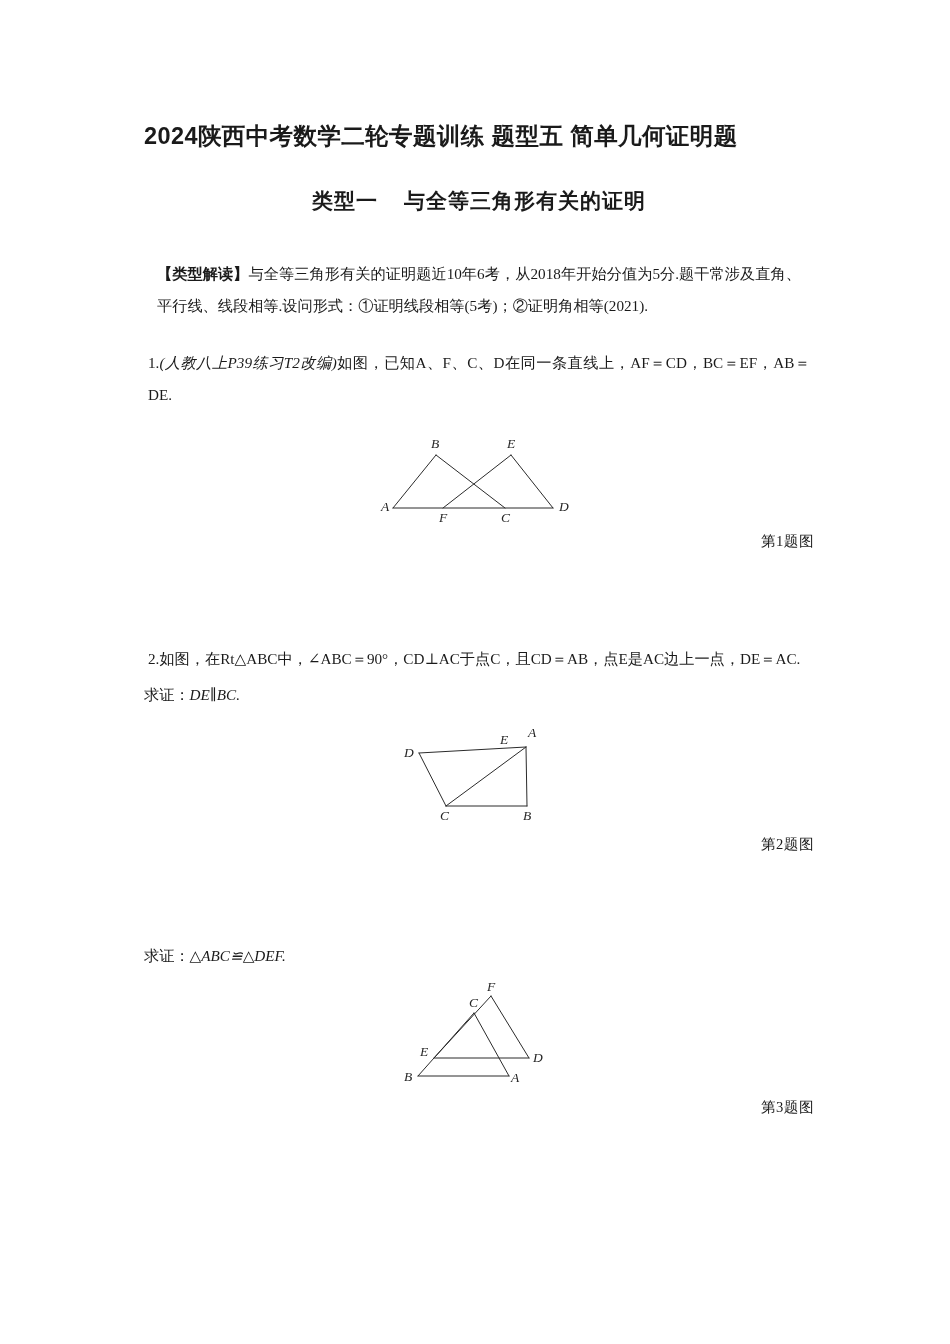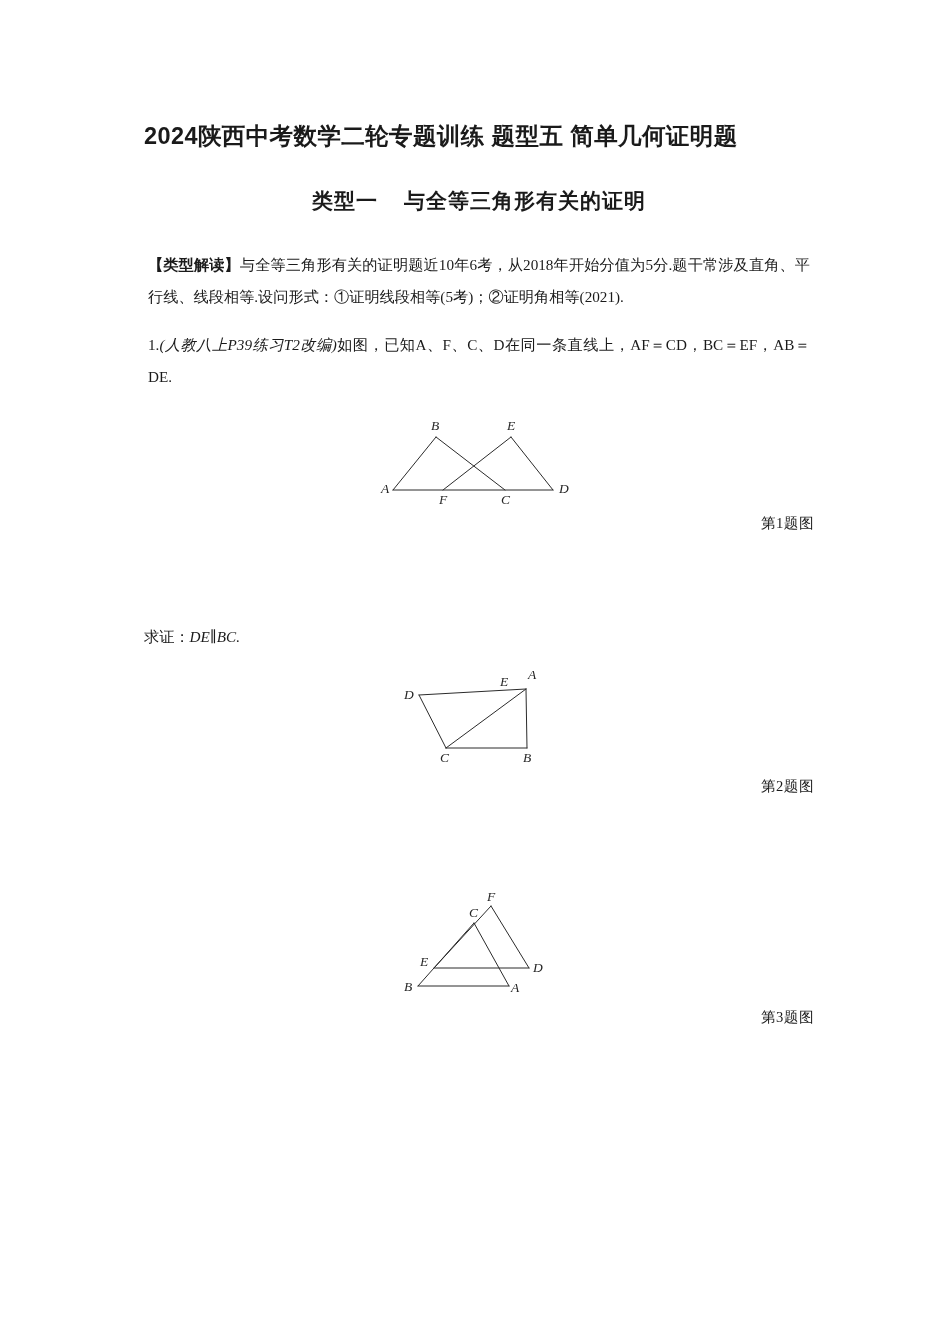--- a/index.html
+++ b/index.html
@@ -40,21 +40,21 @@
     padding-top: 36px;
     text-align: center;
     font-size: 21px;
     font-weight: bold;
     letter-spacing: 1px;
     font-family: Liberation Serif, serif;
   }
   .section-title .gap { display: inline-block; width: 26px; }
 
   .intro {
-    margin: 4px;
+    margin: 13px;
     padding-top: 30px;
     font-size: 15.2px;
     line-height: 2.1;
     text-align: justify;
     text-justify: inter-ideograph;
   }
   .intro .lead { font-weight: bold; }
 
   .problem {
     font-size: 15.2px;
@@ -135,20 +135,23 @@
       <text class="vlabel" x="52" y="18">B</text>
       <text class="vlabel" x="122" y="92">C</text>
       <text class="vlabel" x="180" y="81">D</text>
       <text class="vlabel" x="128" y="18">E</text>
       <text class="vlabel" x="60" y="92">F</text>
     </svg>
     <div class="fig-caption">第1题图</div>
   </div>
 
   <div class="problem q2">
+    <p class="problem-stem">
+      <span>2.</span><span>如图，在Rt△ABC中，∠ABC＝90°，CD⊥AC于点C，且CD＝AB，点E是AC边上一点，DE＝AC.</span>
+    </p>
     <p class="problem-ask">
       <span>求证：</span><span class="it">DE∥BC.</span>
     </p>
   </div>
 
   <div class="figure-wrap fig2-wrap">
     <svg width="166" height="100" viewBox="0 0 166 100">
       <g stroke="#2b2b2b" stroke-width="1" fill="none" stroke-linecap="round">
         <line x1="23" y1="30" x2="130" y2="24"></line>
         <line x1="23" y1="30" x2="50" y2="83"></line>
@@ -159,20 +162,23 @@
       <text class="vlabel" x="8" y="34">D</text>
       <text class="vlabel" x="104" y="21">E</text>
       <text class="vlabel" x="132" y="14">A</text>
       <text class="vlabel" x="44" y="97">C</text>
       <text class="vlabel" x="127" y="97">B</text>
     </svg>
     <div class="fig-caption fig2-caption">第2题图</div>
   </div>
 
   <div class="problem q3">
+    <p class="problem-ask">
+      <span>求证：</span><span class="it">△ABC≌△DEF.</span>
+    </p>
   </div>
 
   <div class="figure-wrap fig3-wrap">
     <svg width="170" height="110" viewBox="0 0 170 110">
       <g stroke="#2b2b2b" stroke-width="1" fill="none" stroke-linecap="round">
         <line x1="24" y1="96" x2="115" y2="96"></line>
         <line x1="24" y1="96" x2="80" y2="33"></line>
         <line x1="80" y1="33" x2="115" y2="96"></line>
         <line x1="40" y1="78" x2="135" y2="78"></line>
         <line x1="40" y1="78" x2="97" y2="16"></line>

